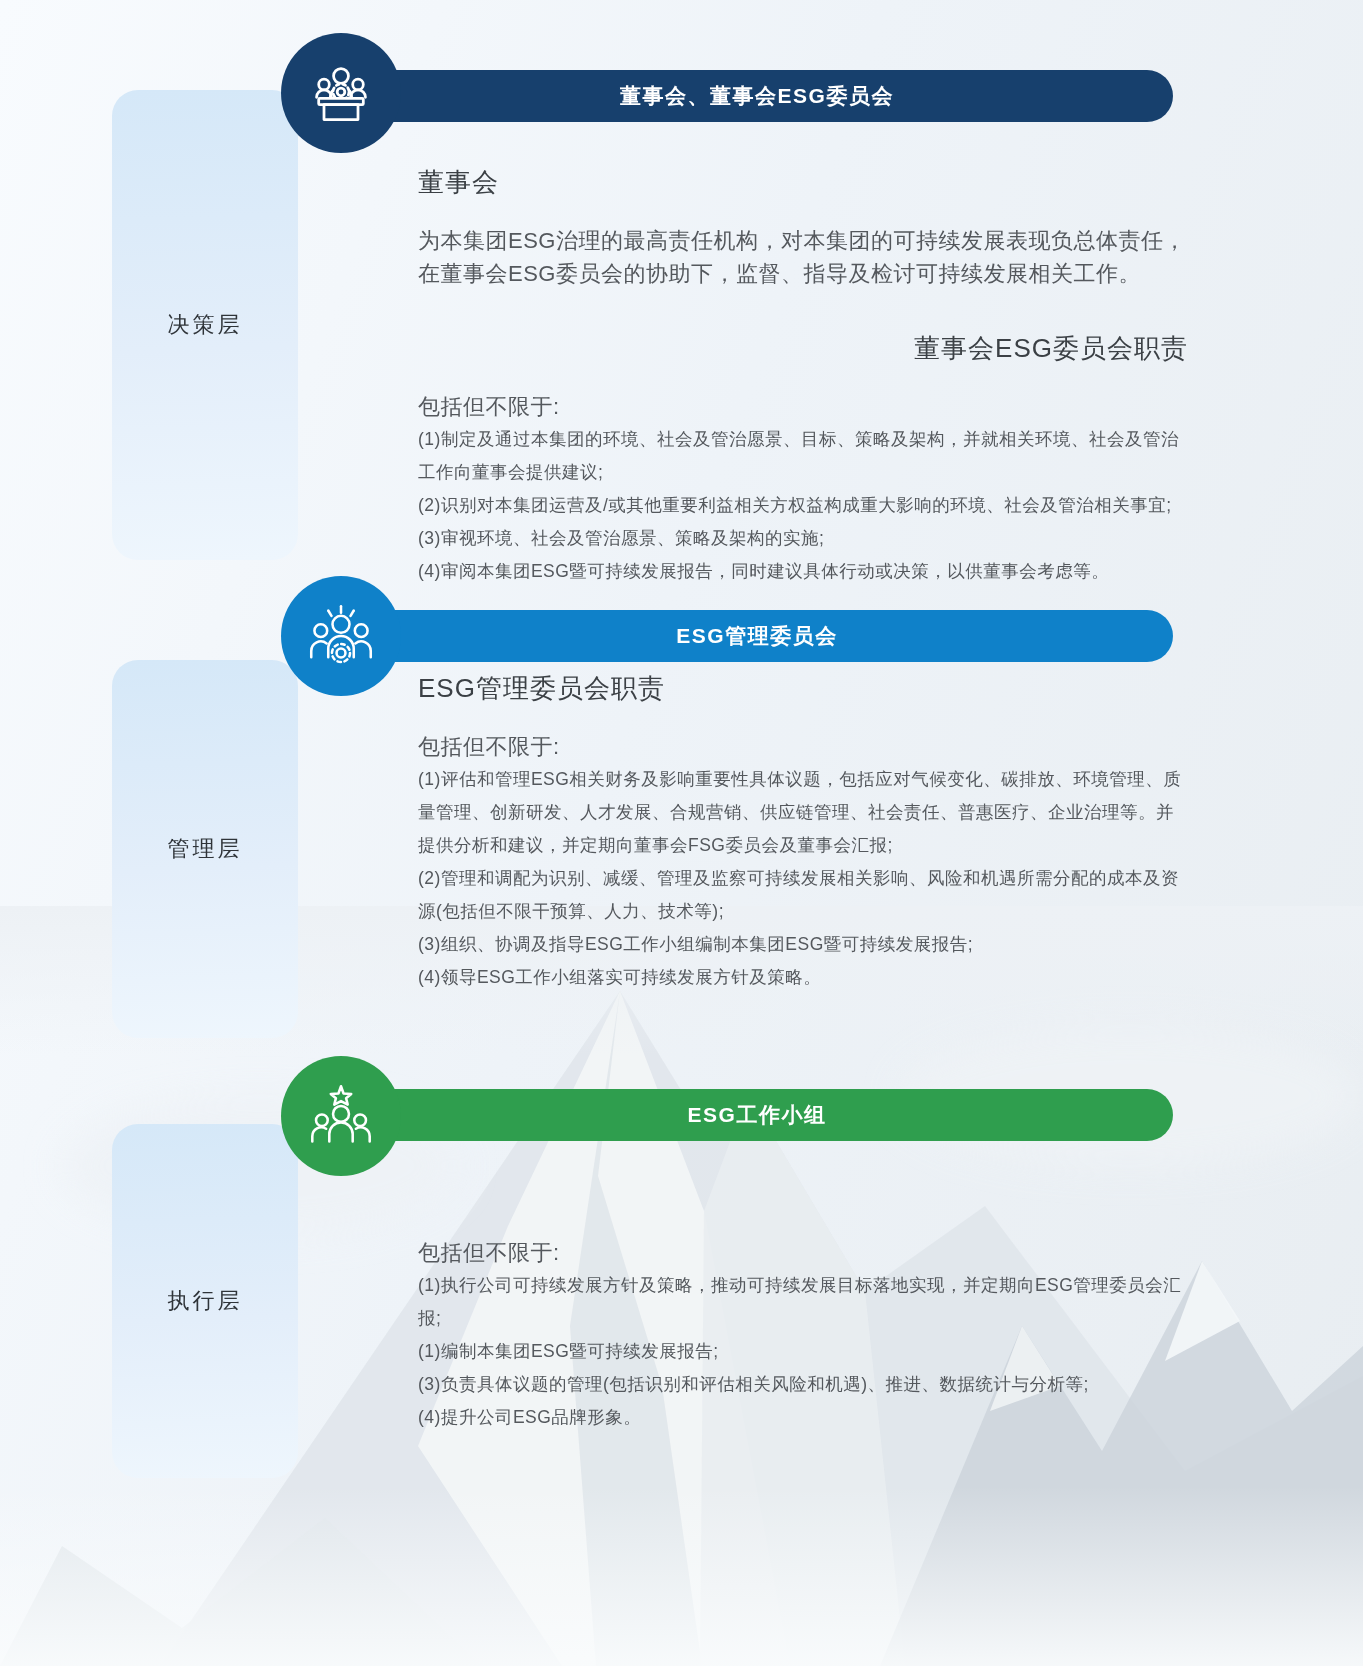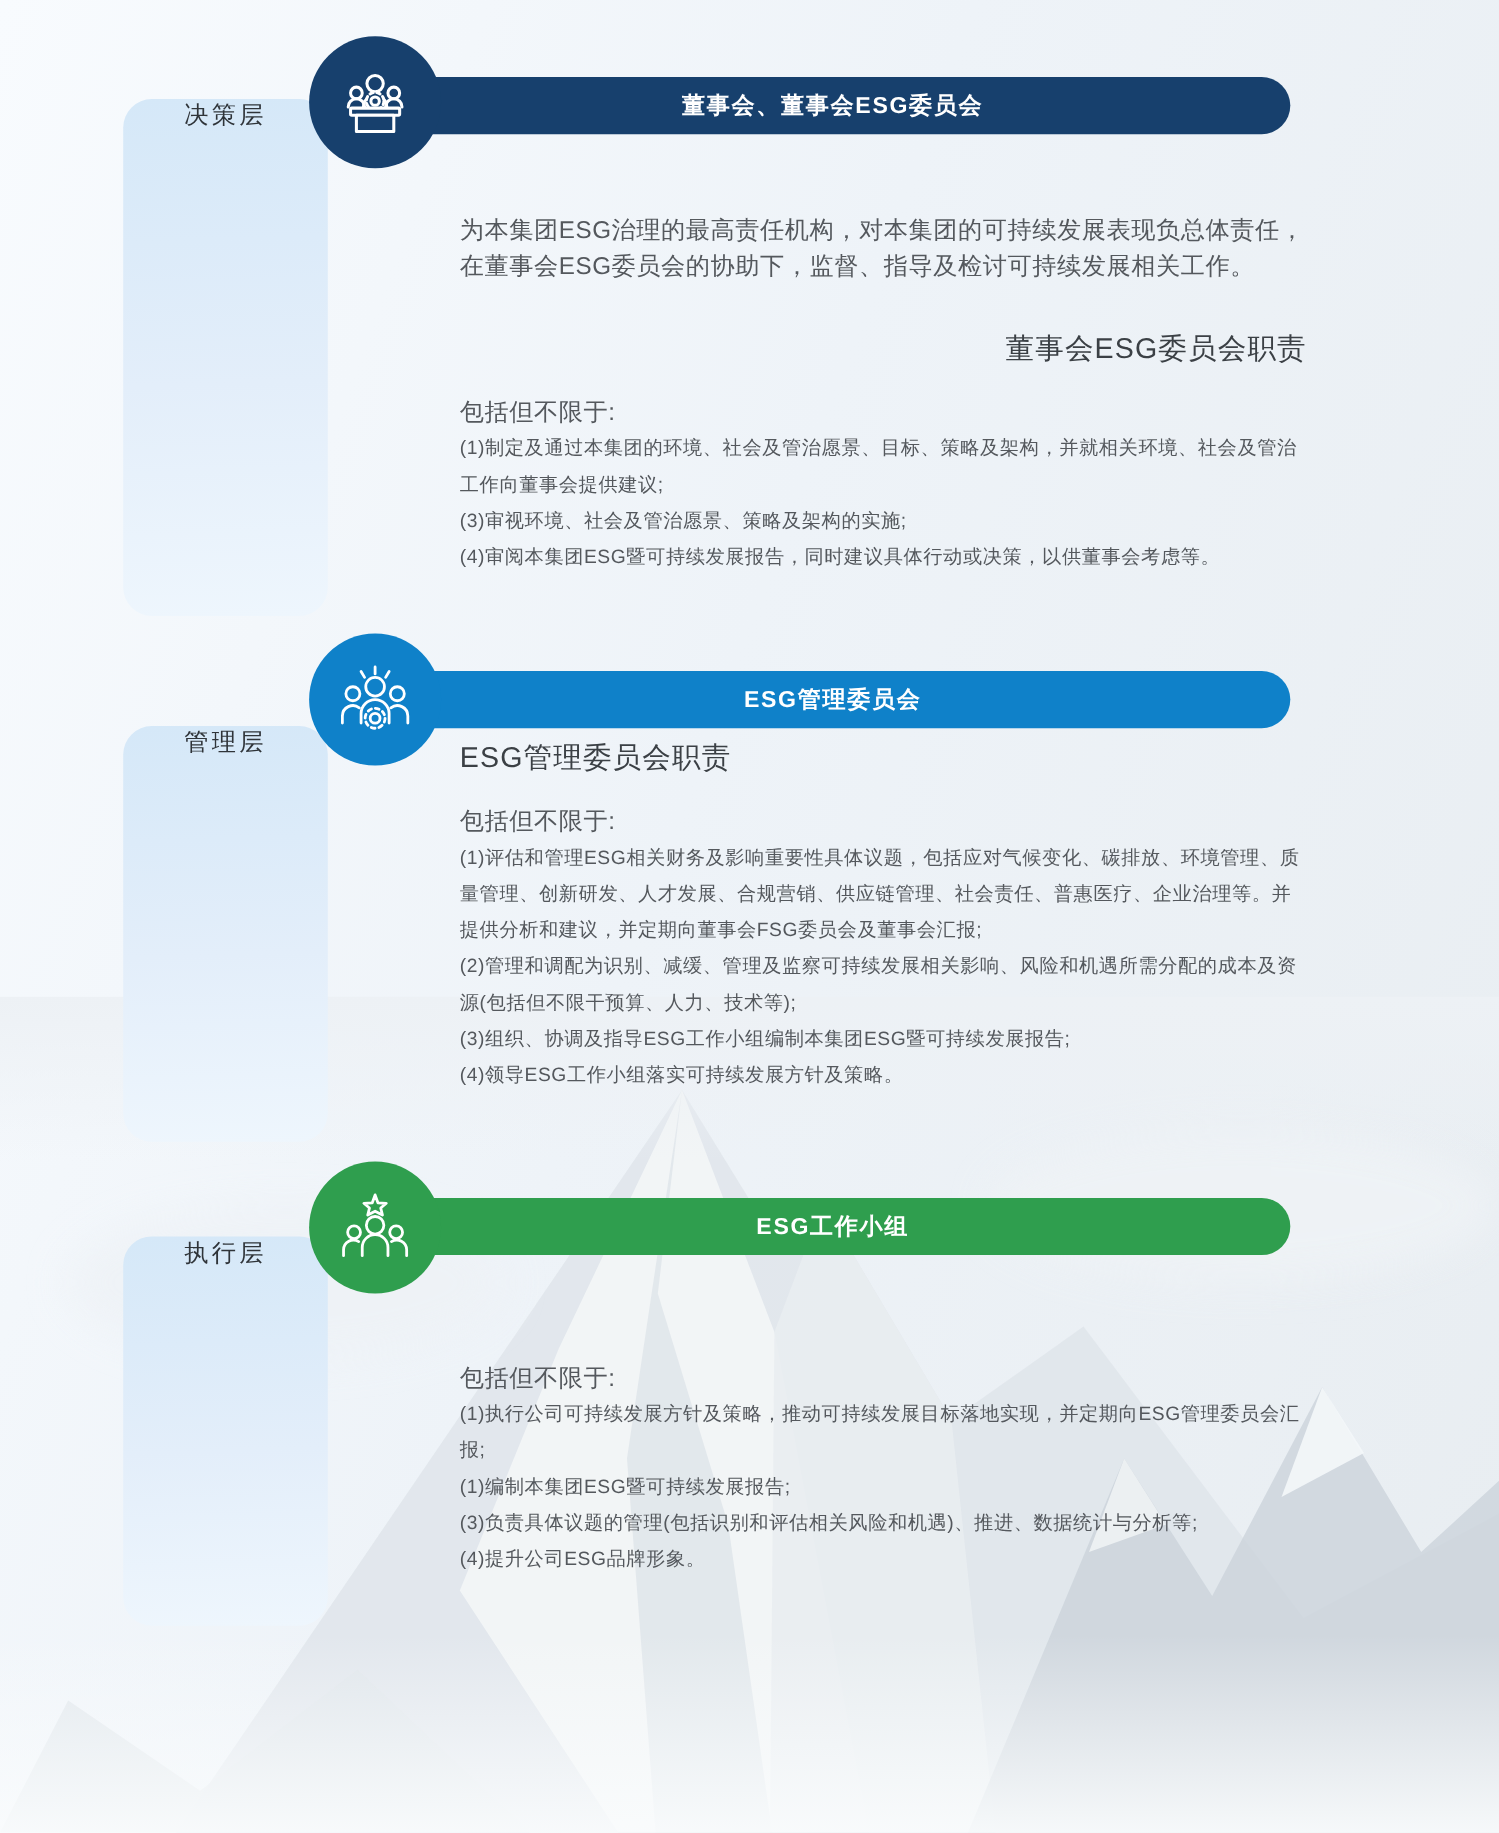--- a/index.html
+++ b/index.html
@@ -9,21 +9,21 @@
     margin:0 auto;
     overflow:hidden;
     background:linear-gradient(110deg,#f8fbfe 0%,#eef3f8 45%,#e8edf1 100%);
     font-family:"Liberation Sans","DejaVu Sans",sans-serif;
   }
   .mountain{position:absolute;left:0;bottom:0;width:1363px;height:760px;}
 
   .label-box{
     position:absolute;left:112px;width:186px;border-radius:26px;
     background:linear-gradient(178deg,#d5e8f8 0%,#e3eefa 55%,#eef6fd 100%);
-    display:flex;align-items:flex-start;justify-content:center;
+    display:flex;align-items:center;justify-content:center;
     font-size:22px;color:#2f3439;letter-spacing:3px;
   }
   #label-box-1{top:90px;height:470px;}
   #label-box-2{top:660px;height:378px;}
   #label-box-3{top:1124px;height:354px;}
 
   .banner{
     position:absolute;left:341px;width:832px;height:52px;border-radius:26px;
     display:flex;align-items:center;justify-content:center;
     color:#ffffff;font-size:21px;font-weight:700;letter-spacing:1.5px;z-index:2;
@@ -109,25 +109,27 @@
       <circle cx="48" cy="24" r="5"></circle>
       <path d="M41 36 a7 7 0 0 1 14 0"></path>
       <circle cx="32" cy="31" r="7.5" fill="#17406d" stroke-dasharray="3 3.1"></circle>
       <circle cx="32" cy="31" r="3.6"></circle>
       <rect x="11" y="37" width="42" height="6" rx="1" fill="#17406d"></rect>
       <rect x="16" y="43" width="32" height="14" fill="#17406d"></rect>
     </svg>
   </div>
 
   <div class="content" id="content-1">
+    <h2>董事会</h2>
     <p>为本集团ESG治理的最高责任机构，对本集团的可持续发展表现负总体责任，在董事会ESG委员会的协助下，监督、指导及检讨可持续发展相关工作。</p>
     <h2 class="second">董事会ESG委员会职责</h2>
     <p class="intro">包括但不限于:</p>
     <ul>
         <li>(1)制定及通过本集团的环境、社会及管治愿景、目标、策略及架构，并就相关环境、社会及管治工作向董事会提供建议;</li>
+        <li>(2)识别对本集团运营及/或其他重要利益相关方权益构成重大影响的环境、社会及管治相关事宜;</li>
         <li>(3)审视环境、社会及管治愿景、策略及架构的实施;</li>
         <li>(4)审阅本集团ESG暨可持续发展报告，同时建议具体行动或决策，以供董事会考虑等。</li>
       </ul>
   </div>
 
   <div class="label-box" id="label-box-2">
     <span>管理层</span>
   </div>
 
   <div class="banner blue">

